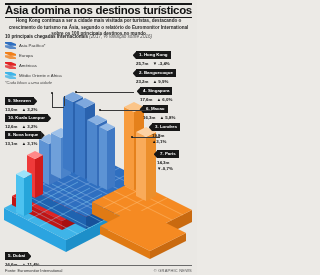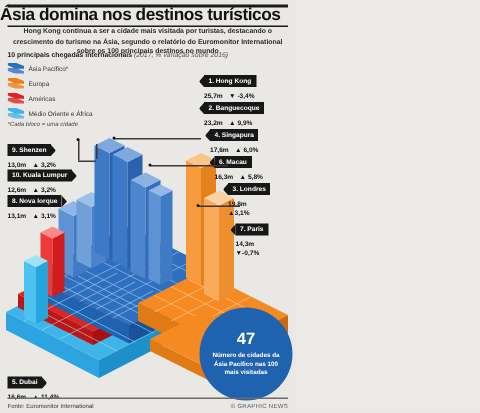--- a/index.html
+++ b/index.html
@@ -8,21 +8,21 @@
     background:#eceae6;
     font-family:"Liberation Sans", sans-serif;
     overflow:hidden;position:relative;
     -webkit-font-smoothing:none;
   }
   .sheet{position:absolute;inset:0;background:#eae8e4;}
 
   
   .rule-top{position:absolute;left:5px;right:5px;top:3px;height:2px;background:#1a1a1a;}
   .title{
-    position:absolute;left:0;right:0;top:4px;text-align:left;
+    position:absolute;left:0;right:0;top:4px;text-align:center;
     font-size:11.5px;font-weight:bold;color:#111;letter-spacing:-.3px;
     white-space:nowrap;
   }
   .rule-under{position:absolute;left:5px;right:5px;top:17px;height:1px;background:#1a1a1a;}
   .subtitle{
     position:absolute;left:8px;right:8px;top:18px;text-align:center;
     font-size:4.6px;font-weight:bold;color:#2a2a2a;line-height:1.45;
   }
   .scope{
     position:absolute;left:5px;top:34px;
@@ -336,22 +336,18 @@
   <div class="dot" style="left:75px;top:91px;"></div>
   <div class="lead" style="left:52px;top:93px;width:.6px;height:14px;"></div>
   <div class="lead" style="left:52px;top:107px;width:12px;height:.6px;"></div>
   <div class="dot" style="left:51px;top:92px;"></div>
   <div class="lead" style="left:64px;top:96px;width:.6px;height:10px;"></div>
   <div class="lead" style="left:100px;top:110px;width:52px;height:.6px;"></div>
   <div class="dot" style="left:99px;top:109px;"></div>
   <div class="lead" style="left:132px;top:137px;width:28px;height:.6px;"></div>
   <div class="dot" style="left:131px;top:136px;"></div>
 
-  <div class="bubble">
-    <div class="num">47</div>
-    <div class="cap">Número de cidades da Ásia Pacífico nas 100 mais visitadas</div>
-  </div>
 
   <div class="rule-bot"></div>
   <div class="src">Fonte: Euromonitor International</div>
   <div class="cred">© GRAPHIC NEWS</div>
 
 </div>
 
 </body></html>

